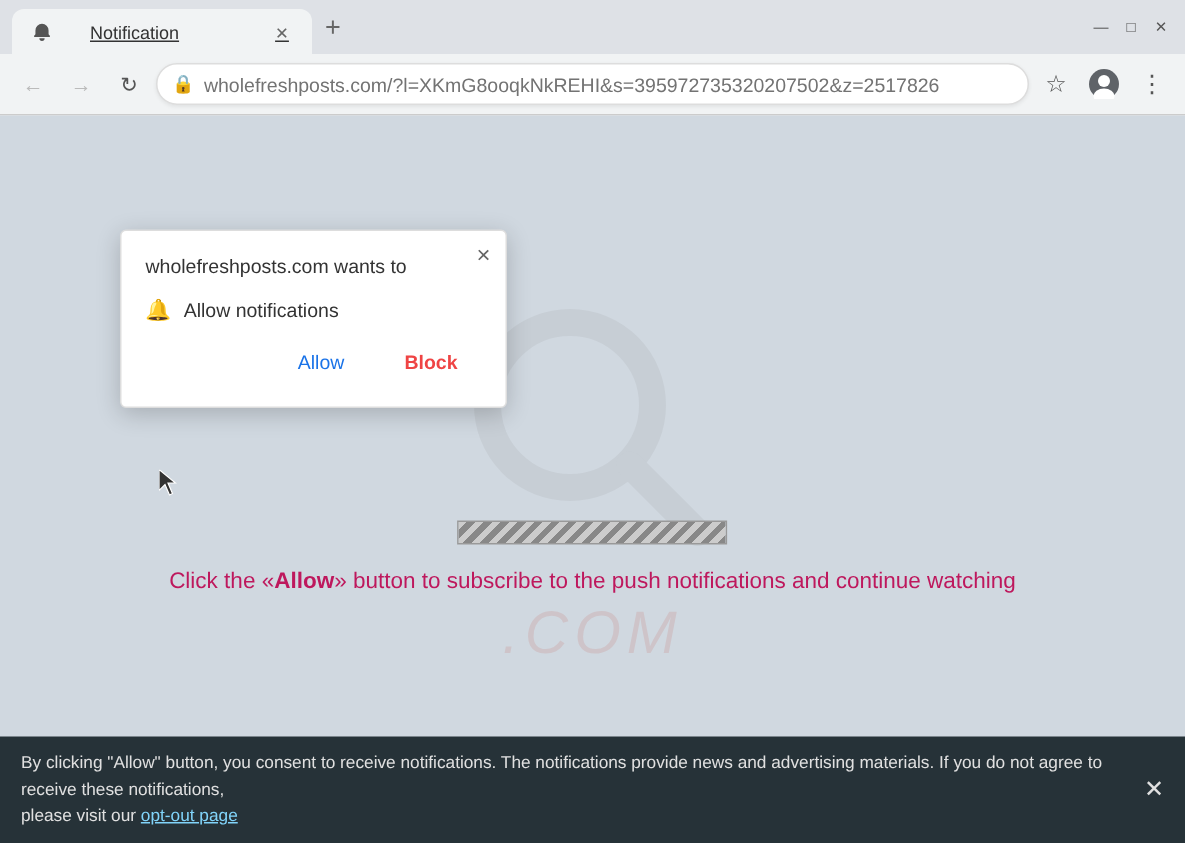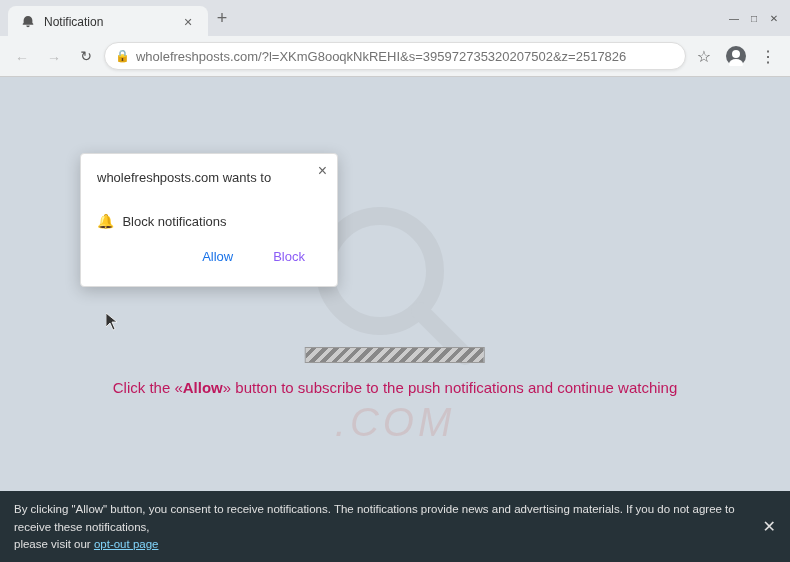--- a/index.html
+++ b/index.html
@@ -29,23 +29,24 @@
     .tab-active {
       display: flex;
       align-items: center;
       background: #f1f3f4;
       border-radius: 8px 8px 0 0;
       height: 32px;
       padding: 0 12px;
       font-size: 12px;
       color: #333;
       min-width: 200px;
-      gap: 8px;
+      gap: 24px;
       position: relative;
       top: 4px;
+      text-decoration: underline;
     }
 
     .tab-favicon {
       width: 16px;
       height: 16px;
       display: flex;
       align-items: center;
       justify-content: center;
     }
 
@@ -288,21 +289,21 @@
       top: 8px;
       right: 10px;
       font-size: 16px;
       color: #666;
       cursor: pointer;
     }
 
     .popup-title {
       font-size: 13px;
       color: #333;
-      margin-bottom: 28px;
+      margin-bottom: 13px;
       padding-right: 16px;
     }
 
     .popup-notification-row {
       display: flex;
       align-items: center;
       gap: 8px;
       margin-bottom: 14px;
     }
 
@@ -330,23 +331,23 @@
       font-size: 13px;
       font-weight: 500;
       cursor: pointer;
       border-radius: 4px;
     }
 
     .btn-block {
       padding: 6px 16px;
       background: transparent;
       border: none;
-      color: #8b5cf6;
-      font-size: 13px;
-      font-weight: 400;
+      color: #ef4444;
+      font-size: 13px;
+      font-weight: 700;
       cursor: pointer;
       border-radius: 4px;
     }
 
     
     .bottom-bar {
       position: absolute;
       bottom: 0;
       left: 0;
       right: 0;
@@ -454,21 +455,21 @@
     <svg width="12" height="18" viewBox="0 0 12 18">
       <polygon points="0,0 0,14 4,10 7,17 9,16 6,9 11,9" fill="#333" stroke="#fff" stroke-width="0.8"></polygon>
     </svg>
   </div>
 
   <div class="notification-popup">
     <div class="popup-close">×</div>
     <div class="popup-title">wholefreshposts.com wants to</div>
     <div class="popup-notification-row">
       <span class="bell-icon">🔔</span>
-      <span class="popup-notification-text">Block notifications</span>
+      <span class="popup-notification-text">Allow notifications</span>
     </div>
     <div class="popup-buttons">
       <button class="btn-allow">Allow</button>
       <button class="btn-block">Block</button>
     </div>
   </div>
 
   <div class="bottom-bar">
     <span>
       <span>By clicking "Allow" button, you consent to receive notifications. The notifications provide news and advertising materials. If you do not agree to receive these notifications,</span>

